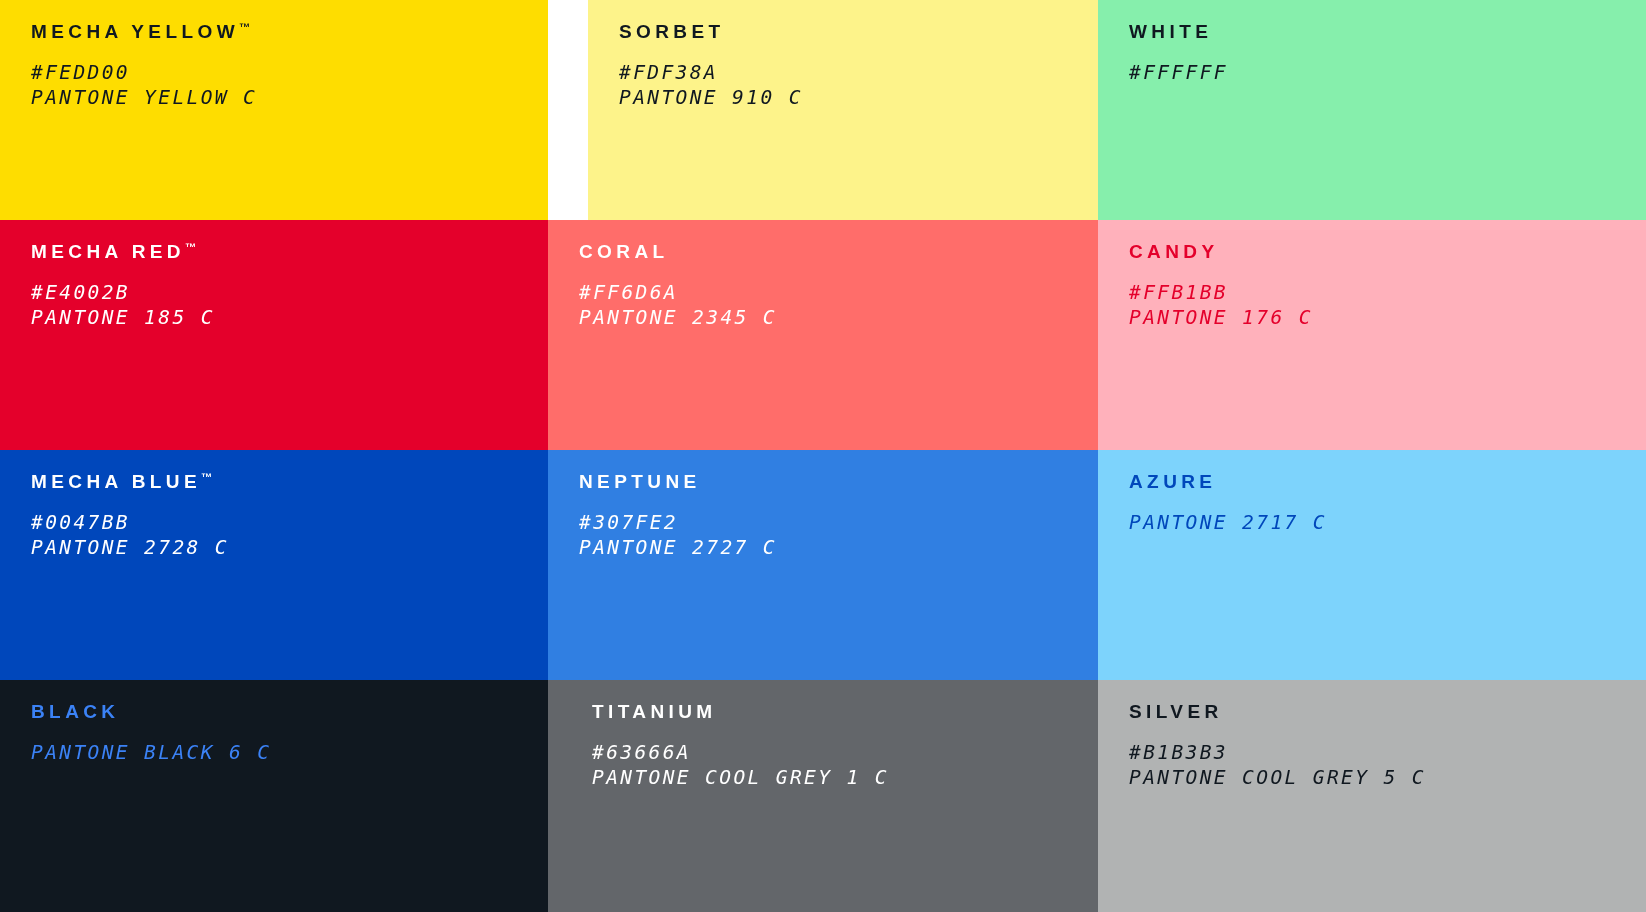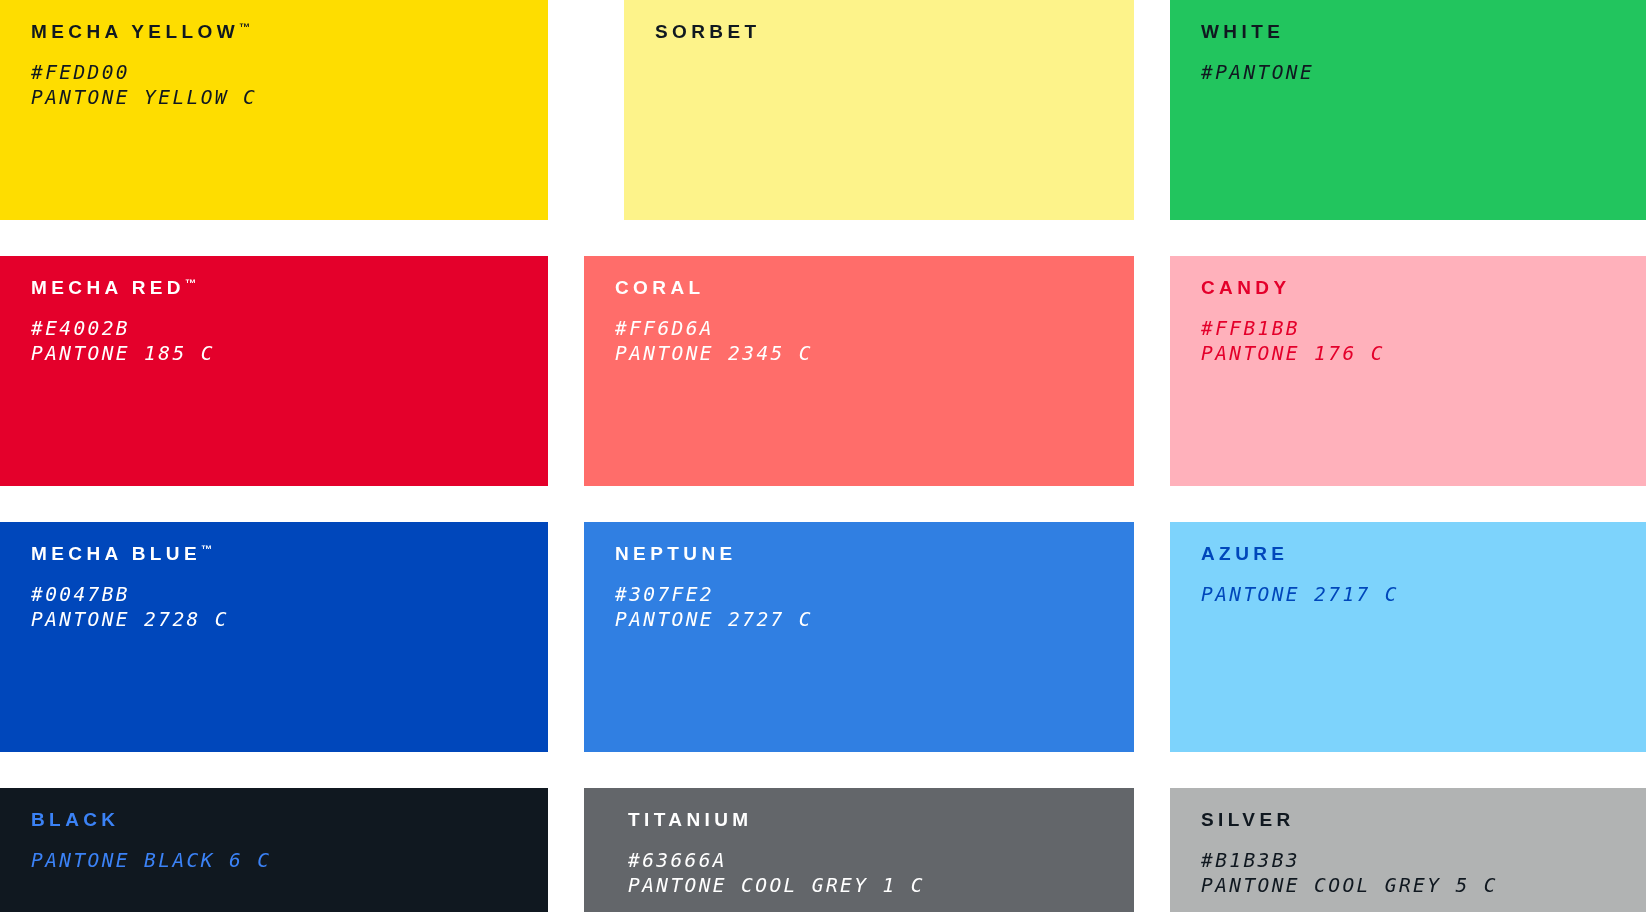--- a/index.html
+++ b/index.html
@@ -12,21 +12,20 @@
     height: 912px;
     overflow: hidden;
     font-family: "Liberation Sans", sans-serif;
   }
   #palette-grid {
     display: grid;
     width: 1646px;
     height: 912px;
     grid-template-columns: 548px 550px 548px;
     grid-template-rows: 220px 230px 230px 232px;
-    gap: 36px;
   }
   .swatch {
     position: relative;
     box-sizing: border-box;
     padding: 22px 0 0 31px;
     overflow: hidden;
   }
   .swatch-name {
     font-family: "Liberation Sans", sans-serif;
     font-weight: bold;
@@ -62,25 +61,29 @@
 <div id="palette-grid">
     <div class="swatch" style="background: rgb(254, 221, 0); color: rgb(16, 24, 32);">
       <div class="swatch-name">MECHA YELLOW<span class="tm">™</span></div>
       <div class="swatch-codes">
         <span class="swatch-hex">#FEDD00</span>
         <span class="swatch-pantone">PANTONE YELLOW C</span>
       </div>
     </div>
     <div class="swatch" style="background: rgb(253, 243, 138); color: rgb(16, 24, 32); margin-left: 40px;">
       <div class="swatch-name">SORBET</div>
+      <div class="swatch-codes">
+        <span class="swatch-hex">#FDF38A</span>
+        <span class="swatch-pantone">PANTONE 910 C</span>
+      </div>
     </div>
-    <div class="swatch" style="background: #22c55e; color: rgb(16, 24, 32);">
+    <div class="swatch" style="background: #86efac; color: rgb(16, 24, 32);">
       <div class="swatch-name">WHITE</div>
       <div class="swatch-codes">
-        <span class="swatch-hex">#PANTONE</span>
+        <span class="swatch-hex">#FFFFFF</span>
       </div>
     </div>
     <div class="swatch" style="background: rgb(228, 0, 43); color: rgb(255, 255, 255);">
       <div class="swatch-name">MECHA RED<span class="tm">™</span></div>
       <div class="swatch-codes">
         <span class="swatch-hex">#E4002B</span>
         <span class="swatch-pantone">PANTONE 185 C</span>
       </div>
     </div>
     <div class="swatch" style="background: rgb(255, 109, 106); color: rgb(255, 255, 255);">

